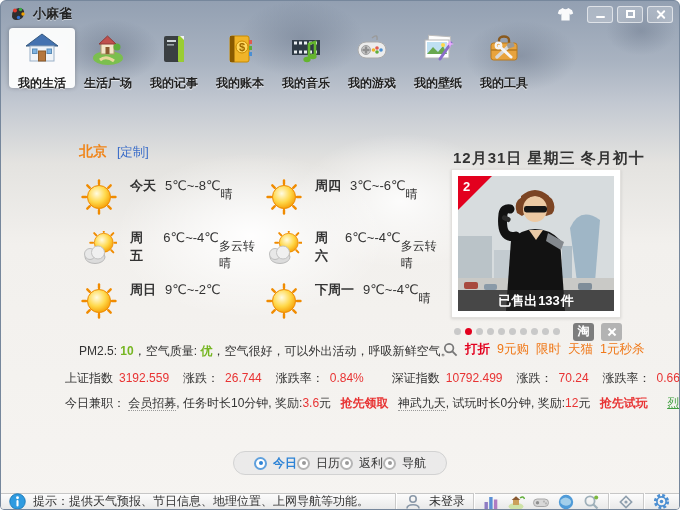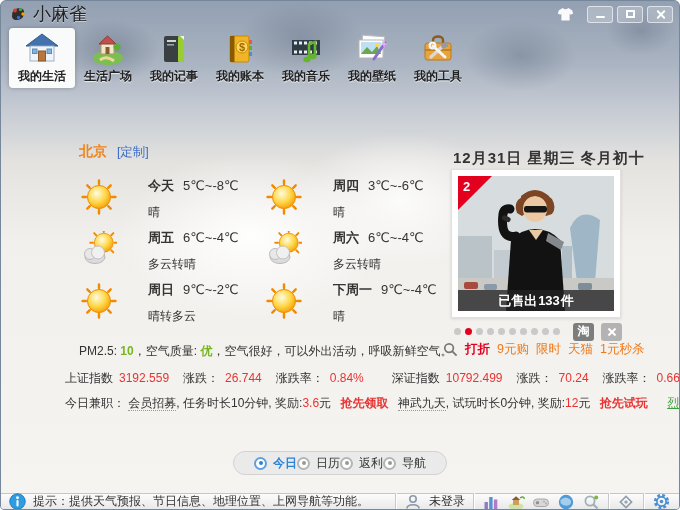--- a/index.html
+++ b/index.html
@@ -12,47 +12,47 @@
       radial-gradient(90px 55px at 300px 38px, rgba(75,88,110,.30), transparent 70%),
       radial-gradient(80px 50px at 520px 55px, rgba(75,88,110,.32), transparent 70%),
       radial-gradient(50px 35px at 640px 30px, rgba(75,88,110,.28), transparent 70%),
       radial-gradient(180px 110px at 250px 235px, rgba(255,255,255,.95), transparent 75%),
       radial-gradient(140px 90px at 400px 200px, rgba(255,255,255,.85), transparent 75%),
       linear-gradient(180deg,#93a0b2 0%,#a9b3c1 12%,#c2c8d1 20%,#e4e3e0 32%,#f2f0ed 48%,#f6f4f1 100%);
   }
   
   .titlebar { position:absolute; top:0; left:0; right:0; height:26px; display:flex; align-items:center; padding:0 6px 0 8px; }
   .titlebar .logo { width:18px; height:18px; margin-right:6px; }
-  .titlebar .title { font-size:18px; font-weight:normal; color:#222; text-shadow:0 1px 0 rgba(255,255,255,.5); }
+  .titlebar .title { font-size:13px; font-weight:bold; color:#222; text-shadow:0 1px 0 rgba(255,255,255,.5); }
   .titlebar .spacer { flex:1; }
   .tb-btn { width:26px; height:17px; margin-left:4px; border:1px solid rgba(255,255,255,.6); border-radius:3px;
     background:rgba(255,255,255,.22); display:flex; align-items:center; justify-content:center; cursor:pointer; }
   .skin-btn { width:24px; height:20px; border:none; background:transparent; margin-right:6px; display:flex; align-items:center; justify-content:center; }
   .glyph-min { width:9px; height:2px; background:#fff; border-radius:1px; margin-top:6px; }
   .glyph-max { width:9px; height:8px; border:2px solid #fff; }
   .glyph-close { position:relative; width:11px; height:11px; }
   .glyph-close::before,.glyph-close::after { content:""; position:absolute; left:5px; top:0; width:2px; height:11px; background:#fff; border-radius:1px; }
   .glyph-close::before { transform:rotate(45deg); } .glyph-close::after { transform:rotate(-45deg); }
   
   .nav { position:absolute; top:27px; left:8px; display:flex; }
   .nav-item { width:66px; height:60px; display:flex; flex-direction:column; align-items:center; justify-content:flex-start; padding-top:3px; cursor:pointer; border-radius:4px; }
   .nav-item.active { background:rgba(253,253,253,.96); box-shadow:0 0 4px rgba(0,0,0,.25); }
   .nav-item .nicon { width:38px; height:36px; display:flex; align-items:center; justify-content:center; }
-  .nav-item .nlabel { font-size:12px; font-weight:bold; color:#222; text-shadow:0 1px 1px rgba(255,255,255,.8); margin-top:1px; white-space:nowrap; }
+  .nav-item .nlabel { font-size:12px; font-weight:bold; color:#222; text-shadow:0 1px 1px rgba(255,255,255,.8); margin-top:8px; white-space:nowrap; }
   
   .city-line { position:absolute; left:78px; top:142px; font-size:14px; }
   .city-name { color:#f08519; font-weight:bold; }
   .city-custom { color:#3a6cc8; font-size:12.5px; margin-left:6px; cursor:pointer; }
   .weather-grid { position:absolute; left:80px; top:176px; width:370px; display:grid; grid-template-columns:185px 180px; grid-auto-rows:52px; }
   .wcell { display:flex; align-items:flex-start; }
   .wicon { width:36px; height:36px; margin-right:13px; margin-top:2px; }
   .wicon svg { width:36px; height:36px; display:none; }
   .wicon[data-icon="sun"] .svg-sun { display:block; }
   .wicon[data-icon="sun-cloud"] .svg-suncloud { display:block; }
-  .wtext { display:flex; flex-direction:column;margin-left:18px; }
+  .wtext { display:flex; flex-direction:row; }
   .wline1 { display:flex; align-items:baseline; gap:9px; }
   .wday { font-size:13px; font-weight:bold; color:#333; }
   .wtemp { font-size:13px; color:#333; }
   .wcond { font-size:12px; color:#333; margin-top:9px; }
   
   .date-line { position:absolute; left:452px; top:148px; font-size:15px; font-weight:bold; color:#333; letter-spacing:1px; }
   .product-card { position:absolute; left:450px; top:168px; width:170px; height:149px; background:#fff; border:1px solid #e2e0dd; box-shadow:0 1px 3px rgba(0,0,0,.12); padding:6px; cursor:pointer; }
   .product-img { position:relative; width:156px; height:135px; overflow:hidden; background:#d9dee1; }
   .product-img svg { display:block; width:156px; height:135px; }
   .sold-bar { position:absolute; left:0; right:0; bottom:0; height:21px; background:rgba(35,35,35,.78); display:flex; align-items:center; justify-content:center; font-size:13px; font-weight:bold; color:#fff; }
@@ -238,20 +238,36 @@
           <path d="M21 28 V13 l6 -2 v13" stroke="#64b52e" stroke-width="2.6" fill="none"></path>
           <ellipse cx="19" cy="28.5" rx="3.6" ry="2.8" fill="#64b52e"></ellipse>
           <ellipse cx="25" cy="25.5" rx="3.6" ry="2.8" fill="#64b52e"></ellipse>
         </svg>
       </span>
       <span class="nlabel">我的音乐</span>
     </div>
     <div class="nav-item">
       <span class="nicon">
         <svg viewBox="0 0 36 36" width="36" height="36">
+          <path d="M18 7 q6 -5 5 2" stroke="#9a9a9a" fill="none" stroke-width="1.4"></path>
+          <rect x="4" y="11" width="28" height="16" rx="8" fill="#ececec" stroke="#ababab"></rect>
+          <circle cx="12" cy="19" r="4.5" fill="#c9c9c9" stroke="#a0a0a0"></circle>
+          <rect x="10.8" y="15.5" width="2.4" height="7" fill="#8f8f8f"></rect>
+            <rect x="8.5" y="17.8" width="7" height="2.4" fill="#8f8f8f"></rect>
+          <circle cx="23" cy="17" r="1.8" fill="#e05a4e"></circle>
+            <circle cx="27" cy="19" r="1.8" fill="#4a8fd4"></circle>
+          <circle cx="23" cy="21" r="1.8" fill="#5fae3a"></circle>
+            <circle cx="19.5" cy="19" r="1.8" fill="#f0b429"></circle>
+        </svg>
+      </span>
+      <span class="nlabel">我的游戏</span>
+    </div>
+    <div class="nav-item">
+      <span class="nicon">
+        <svg viewBox="0 0 36 36" width="36" height="36">
           <rect x="8" y="5" width="22" height="17" fill="#fdfdfd" stroke="#bbb" transform="rotate(4 19 13)"></rect>
           <rect x="5" y="9" width="24" height="18" fill="#fff" stroke="#b5b5b5"></rect>
           <rect x="7" y="11" width="20" height="12" fill="#bfe0f2"></rect>
           <path d="M7 23 L13 16 L18 21 L23 15 L27 23 Z" fill="#6aa84f"></path>
           <circle cx="23" cy="14" r="2" fill="#ffd84a"></circle>
           <path d="M20 28 L31 12" stroke="#8a6ec8" stroke-width="3" stroke-linecap="round"></path>
           <path d="M30 9 l1 3 l3 1 l-3 1 l-1 3 l-1 -3 l-3 -1 l3 -1 Z" fill="#e8aaff"></path>
         </svg>
       </span>
       <span class="nlabel">我的壁纸</span>
@@ -339,21 +355,20 @@
       <span class="wicon" data-icon="sun">
         <svg class="svg-sun" viewBox="0 0 36 36">
             <use href="#g-sun"></use>
           </svg>
       </span>
       <span class="wtext">
           <span class="wline1">
             <span class="wday">周日</span>
             <span class="wtemp">9℃~-2℃</span>
           </span>
-          <span class="wcond">晴转多云</span>
         </span>
     </div>
     <div class="wcell">
       <span class="wicon" data-icon="sun">
         <svg class="svg-sun" viewBox="0 0 36 36">
             <use href="#g-sun"></use>
           </svg>
       </span>
       <span class="wtext">
           <span class="wline1">

